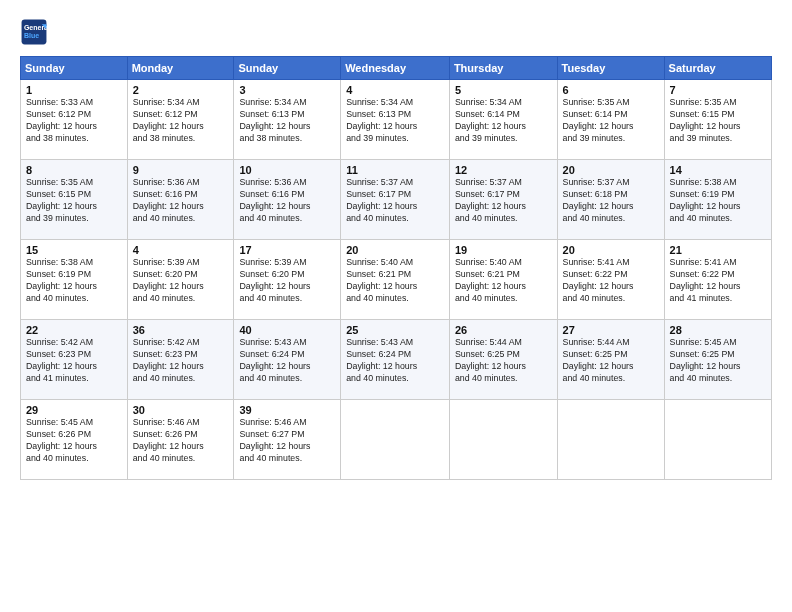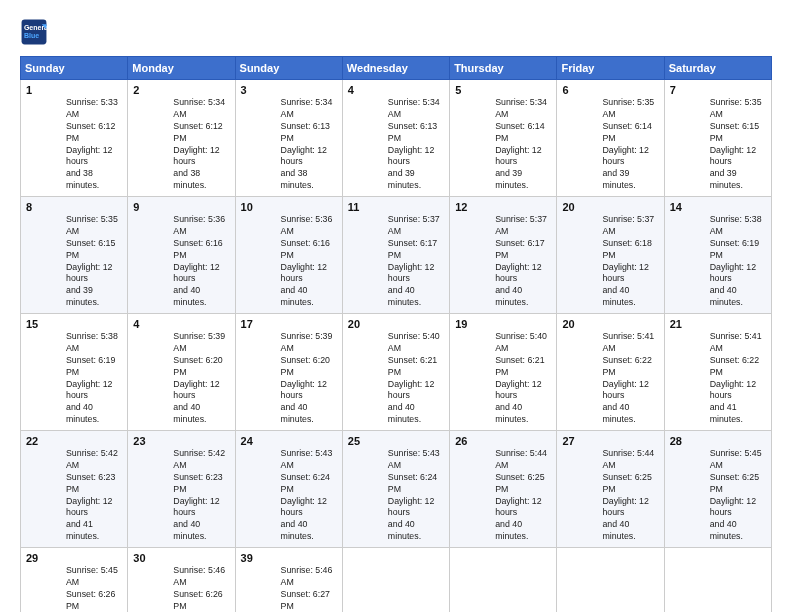--- a/index.html
+++ b/index.html
@@ -79,21 +79,20 @@
       font-size: 11px;
       font-weight: bold;
       color: #111;
       display: block;
       margin-bottom: 1px;
     }
     .day-info {
       color: #222;
       font-size: 8.8px;
       line-height: 1.35;
-      margin-left: 40px;
     }
     .empty {
       background: #fff !important;
     }
   </style>
 </head>
 <body>
 
 <div class="page">
   <div class="header">
@@ -116,21 +115,21 @@
   </div>
 
   <table class="calendar">
     <thead>
       <tr id="header-row">
       <th>Sunday</th>
           <th>Monday</th>
           <th>Sunday</th>
           <th>Wednesday</th>
           <th>Thursday</th>
-          <th>Friday</th>
+          <th>Tuesday</th>
           <th>Saturday</th>
         </tr>
     </thead>
     <tbody id="calendar-body">
     <tr>
           <td>
             <span class="day-num">1</span>
             <div class="day-info" style="white-space: pre-line;">Sunrise: 5:33 AM
 Sunset: 6:12 PM
 Daylight: 12 hours
@@ -283,28 +282,28 @@
         </tr>
         <tr>
           <td>
             <span class="day-num">22</span>
             <div class="day-info" style="white-space: pre-line;">Sunrise: 5:42 AM
 Sunset: 6:23 PM
 Daylight: 12 hours
 and 41 minutes.</div>
           </td>
           <td>
-            <span class="day-num">23</span>
+            <span class="day-num">36</span>
             <div class="day-info" style="white-space: pre-line;">Sunrise: 5:42 AM
 Sunset: 6:23 PM
 Daylight: 12 hours
 and 40 minutes.</div>
           </td>
           <td>
-            <span class="day-num">24</span>
+            <span class="day-num">40</span>
             <div class="day-info" style="white-space: pre-line;">Sunrise: 5:43 AM
 Sunset: 6:24 PM
 Daylight: 12 hours
 and 40 minutes.</div>
           </td>
           <td>
             <span class="day-num">25</span>
             <div class="day-info" style="white-space: pre-line;">Sunrise: 5:43 AM
 Sunset: 6:24 PM
 Daylight: 12 hours

